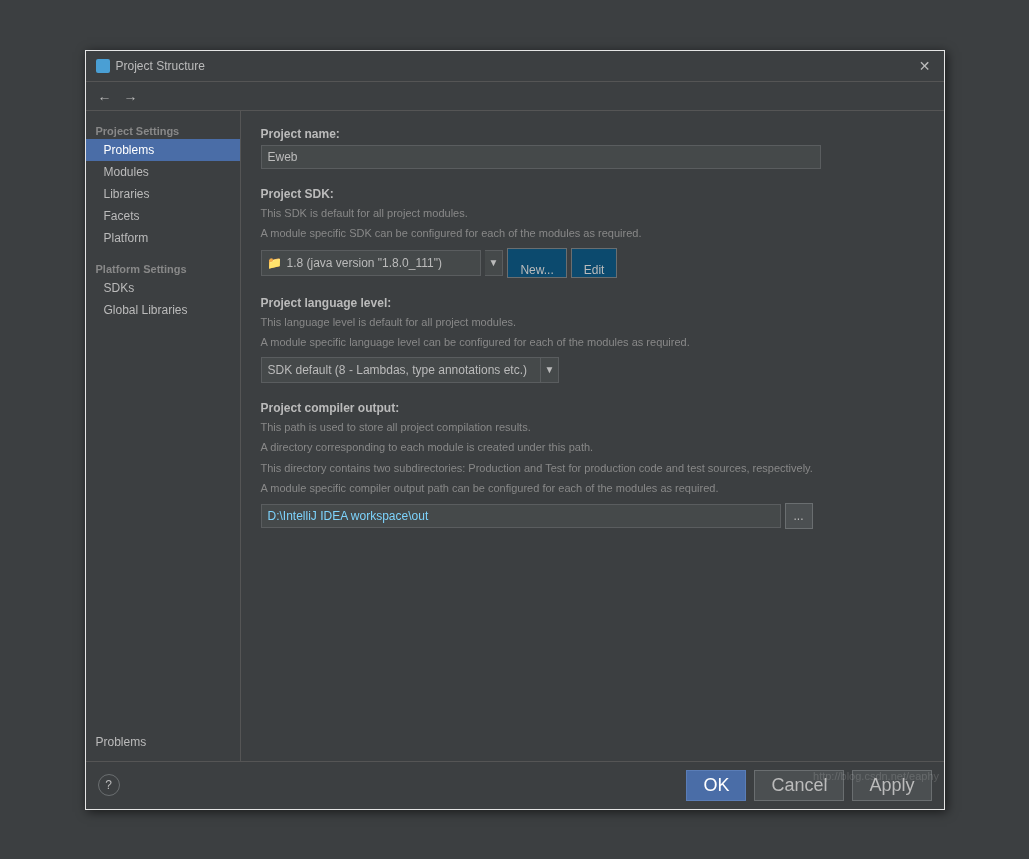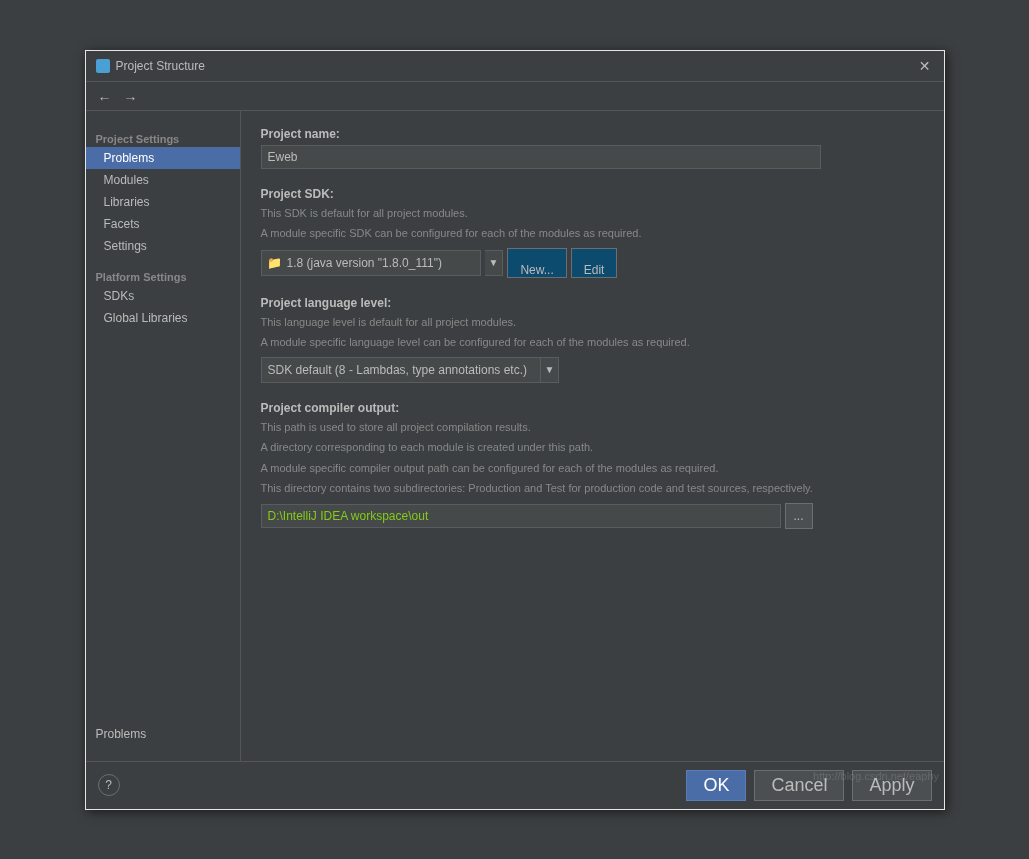--- a/index.html
+++ b/index.html
@@ -74,21 +74,21 @@
     }
     .content {
       display: flex;
       flex: 1;
       overflow: hidden;
     }
     .sidebar {
       width: 155px;
       background: #3c3f41;
       border-right: 1px solid #555;
-      padding: 16px 0;
+      padding: 8px 0;
       display: flex;
       flex-direction: column;
       overflow-y: auto;
     }
     .sidebar-section-label {
       color: #888;
       font-size: 11px;
       font-weight: bold;
       padding: 6px 10px 2px 10px;
     }
@@ -211,21 +211,21 @@
       display: flex;
       align-items: center;
       gap: 4px;
       margin-top: 6px;
     }
     .compiler-input {
       flex: 1;
       max-width: 520px;
       background: #45494a;
       border: 1px solid #5a5d5f;
-      color: #84cc16;
+      color: #7dd3fc;
       padding: 4px 6px;
       font-size: 12px;
       outline: none;
     }
     .browse-btn {
       background: #4b4f51;
       border: 1px solid #6a6e70;
       color: #bbbbbb;
       padding: 3px 8px;
       font-size: 12px;
@@ -308,21 +308,21 @@
       <div class="sidebar-item">
         <span>Modules</span>
       </div>
       <div class="sidebar-item">
         <span>Libraries</span>
       </div>
       <div class="sidebar-item">
         <span>Facets</span>
       </div>
       <div class="sidebar-item">
-        <span>Settings</span>
+        <span>Platform</span>
       </div>
 
       <div class="sidebar-section-label" style="margin-top:8px;">Platform Settings</div>
       <div class="sidebar-item">
         <span>SDKs</span>
       </div>
       <div class="sidebar-item">
         <span>Global Libraries</span>
       </div>
 
@@ -364,22 +364,22 @@
             <span>SDK default (8 - Lambdas, type annotations etc.)</span>
           </div>
           <div class="dropdown-arrow">▼</div>
         </div>
       </div>
 
       <div class="section">
         <div class="field-label">Project compiler output:</div>
         <div class="desc-text">This path is used to store all project compilation results.</div>
         <div class="desc-text">A directory corresponding to each module is created under this path.</div>
+        <div class="desc-text">This directory contains two subdirectories: Production and Test for production code and test sources, respectively.</div>
         <div class="desc-text">A module specific compiler output path can be configured for each of the modules as required.</div>
-        <div class="desc-text">This directory contains two subdirectories: Production and Test for production code and test sources, respectively.</div>
         <div class="compiler-output-row">
           <input class="compiler-input" type="text" value="D:\IntelliJ IDEA workspace\out" style="">
           <button class="browse-btn">...</button>
         </div>
       </div>
 
     </div>
   </div>
 
   <div class="footer">

